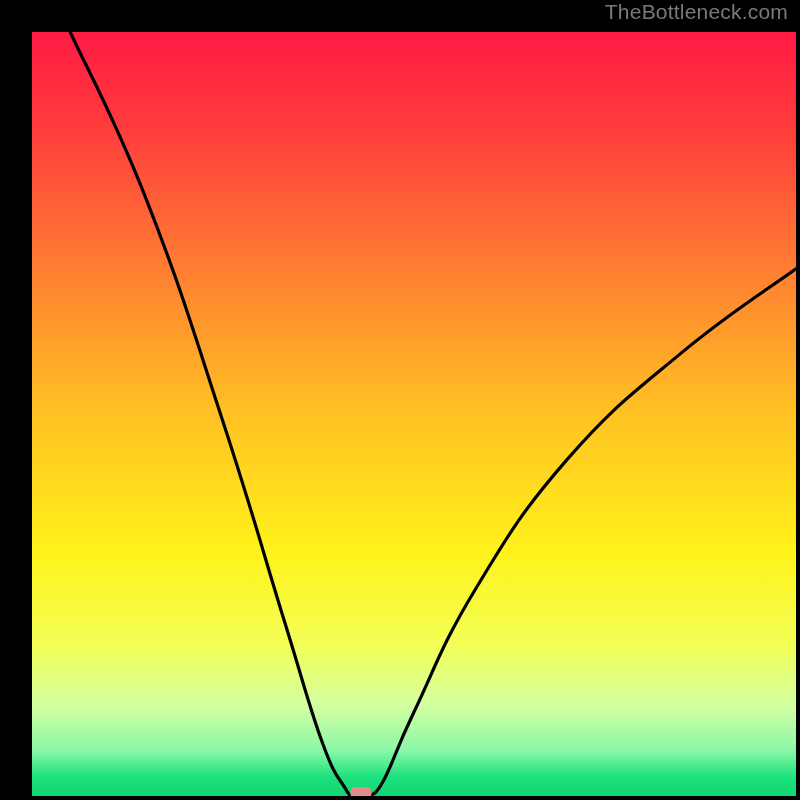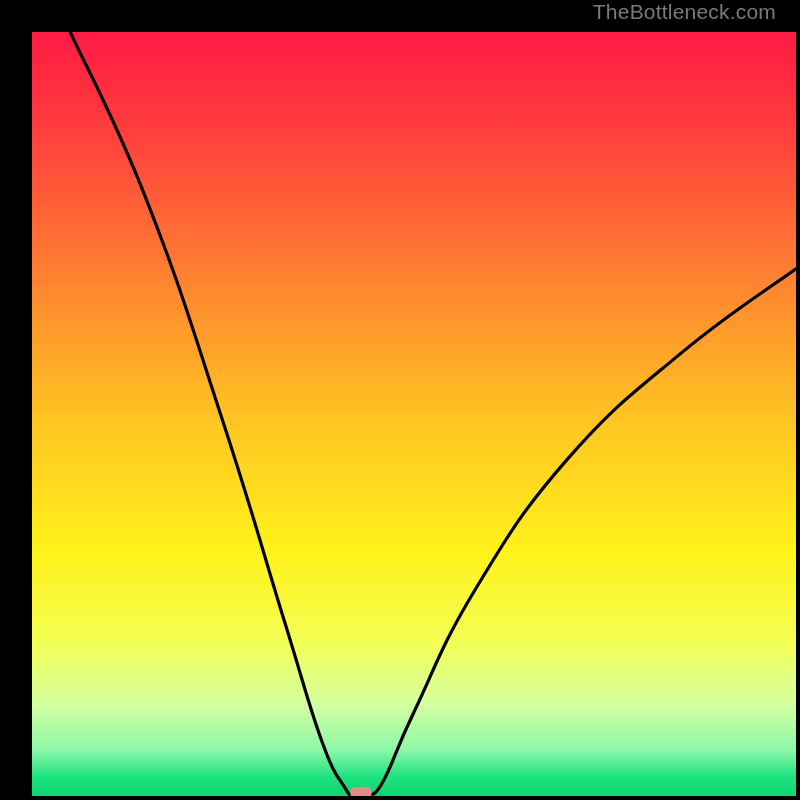--- a/index.html
+++ b/index.html
@@ -22,21 +22,21 @@
   .plot {
     position: absolute;
     left: 18px;
     top: 18px;
     width: 764px;
     height: 764px;
   }
   .watermark {
     position: absolute;
     top: 0px;
-    right: 24px;
+    right: 12px;
     color: #7a7a7a;
     font-size: 21px;
     font-weight: 500;
     letter-spacing: 0.2px;
     z-index: 30;
   }
   svg {
     display: block;
   }
 </style>

